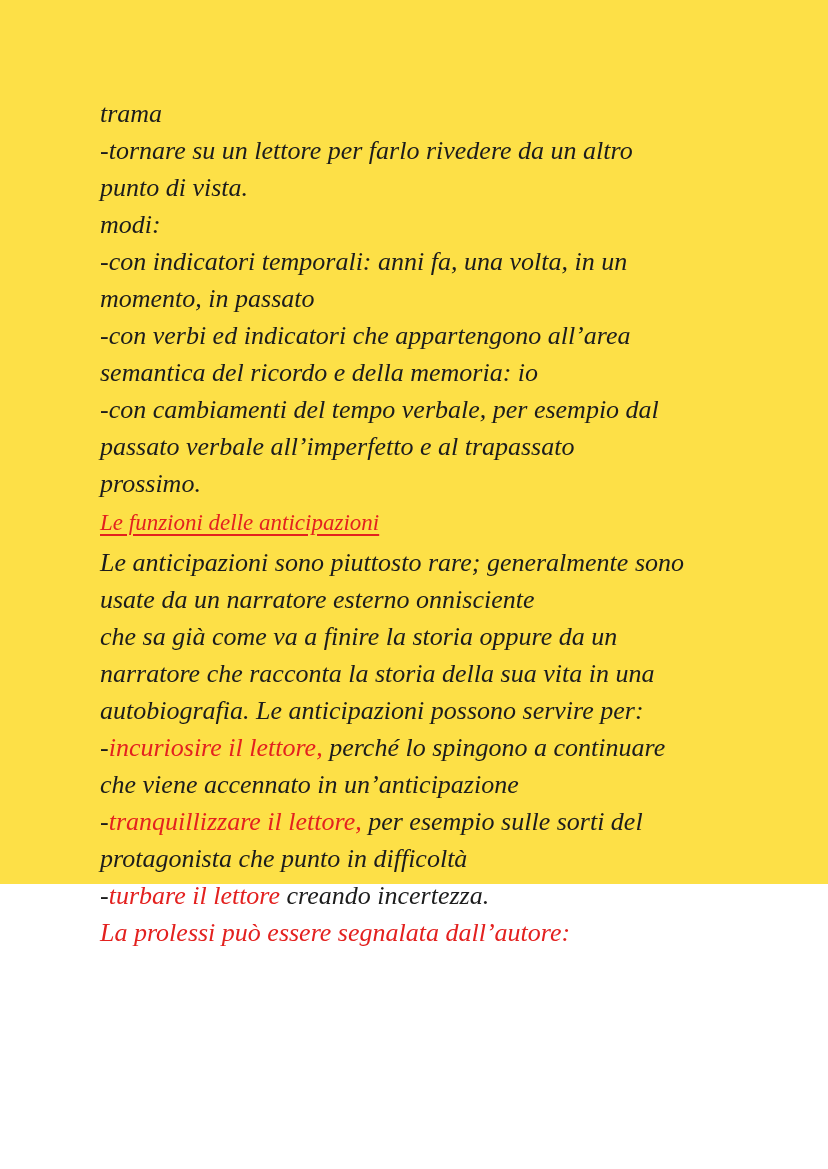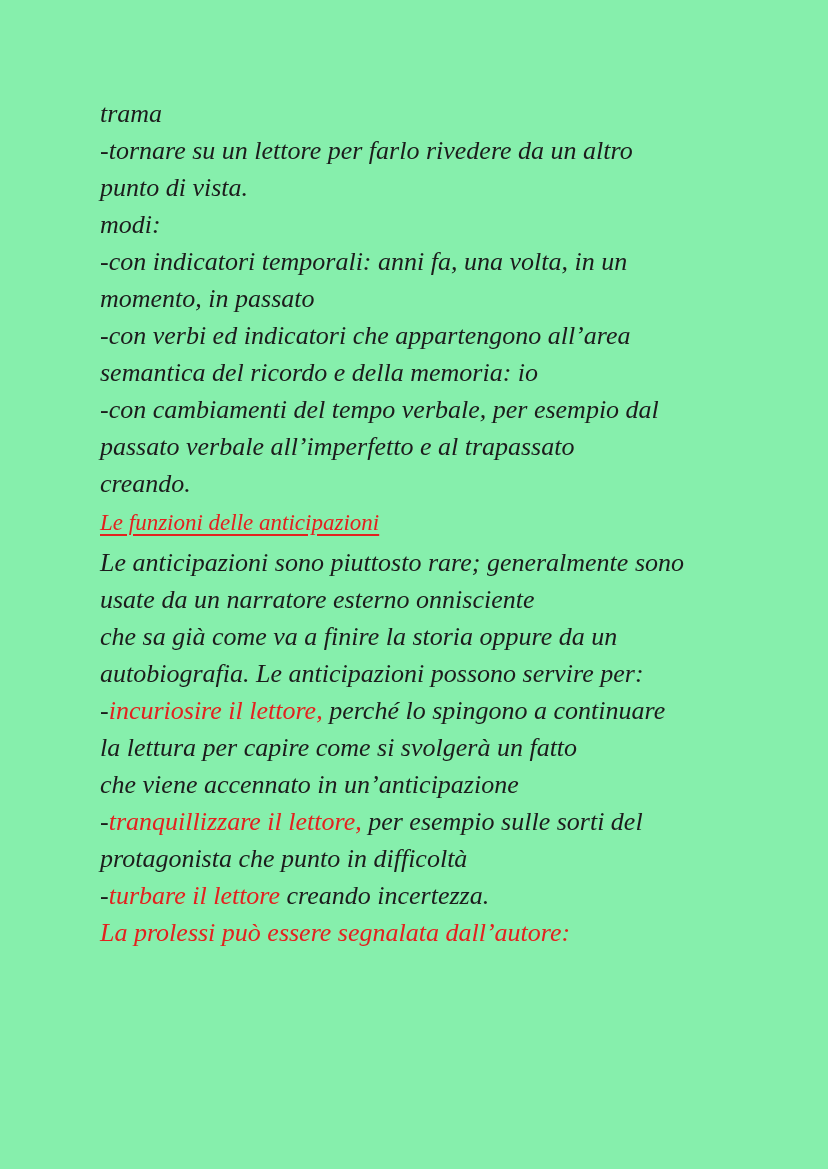--- a/index.html
+++ b/index.html
@@ -9,22 +9,22 @@
   }
   body {
     width: 828px;
     height: 1169px;
     overflow: hidden;
     font-family: "Liberation Serif", serif;
     font-style: italic;
   }
   .page {
     width: 828px;
-    height: 1169px;
-    background: #86efac;
+    height: 884px;
+    background: #fde047;
     box-sizing: border-box;
     font-style: italic;
   }
   .text-block {
     padding: 95px 70px 0 100px;
   }
   .line {
     font-size: 26px;
     line-height: 37px;
     color: var(--ink, #1c1c1c);
@@ -54,27 +54,27 @@
       <div class="line"><span class="seg-black">trama</span></div>
       <div class="line"><span class="seg-black">-tornare su un lettore per farlo rivedere da un altro</span></div>
       <div class="line"><span class="seg-black">punto di vista.</span></div>
       <div class="line"><span class="seg-black">modi:</span></div>
       <div class="line"><span class="seg-black">-con indicatori temporali: anni fa, una volta, in un</span></div>
       <div class="line"><span class="seg-black">momento, in passato</span></div>
       <div class="line"><span class="seg-black">-con verbi ed indicatori che appartengono all’area</span></div>
       <div class="line"><span class="seg-black">semantica del ricordo e della memoria: io</span></div>
       <div class="line"><span class="seg-black">-con cambiamenti del tempo verbale, per esempio dal</span></div>
       <div class="line"><span class="seg-black">passato verbale all’imperfetto e al trapassato</span></div>
-      <div class="line"><span class="seg-black">creando.</span></div>
+      <div class="line"><span class="seg-black">prossimo.</span></div>
       <div class="line heading"><span class="seg-red underline">Le funzioni delle anticipazioni</span></div>
       <div class="line"><span class="seg-black">Le anticipazioni sono piuttosto rare; generalmente sono</span></div>
       <div class="line"><span class="seg-black">usate da un narratore esterno onnisciente</span></div>
       <div class="line"><span class="seg-black">che sa già come va a finire la storia oppure da un</span></div>
+      <div class="line"><span class="seg-black">narratore che racconta la storia della sua vita in una</span></div>
       <div class="line"><span class="seg-black">autobiografia. Le anticipazioni possono servire per:</span></div>
       <div class="line"><span class="seg-black">-</span><span class="seg-red">incuriosire il lettore,</span><span class="seg-black"> perché lo spingono a continuare</span></div>
-      <div class="line"><span class="seg-black">la lettura per capire come si svolgerà un fatto</span></div>
       <div class="line"><span class="seg-black">che viene accennato in un’anticipazione</span></div>
       <div class="line"><span class="seg-black">-</span><span class="seg-red">tranquillizzare il lettore,</span><span class="seg-black"> per esempio sulle sorti del</span></div>
       <div class="line"><span class="seg-black">protagonista che punto in difficoltà</span></div>
       <div class="line"><span class="seg-black">-</span><span class="seg-red">turbare il lettore</span><span class="seg-black"> creando incertezza.</span></div>
       <div class="line"><span class="seg-red">La prolessi può essere segnalata dall’autore:</span></div>
     </div>
 </div>
 
 </body></html>

